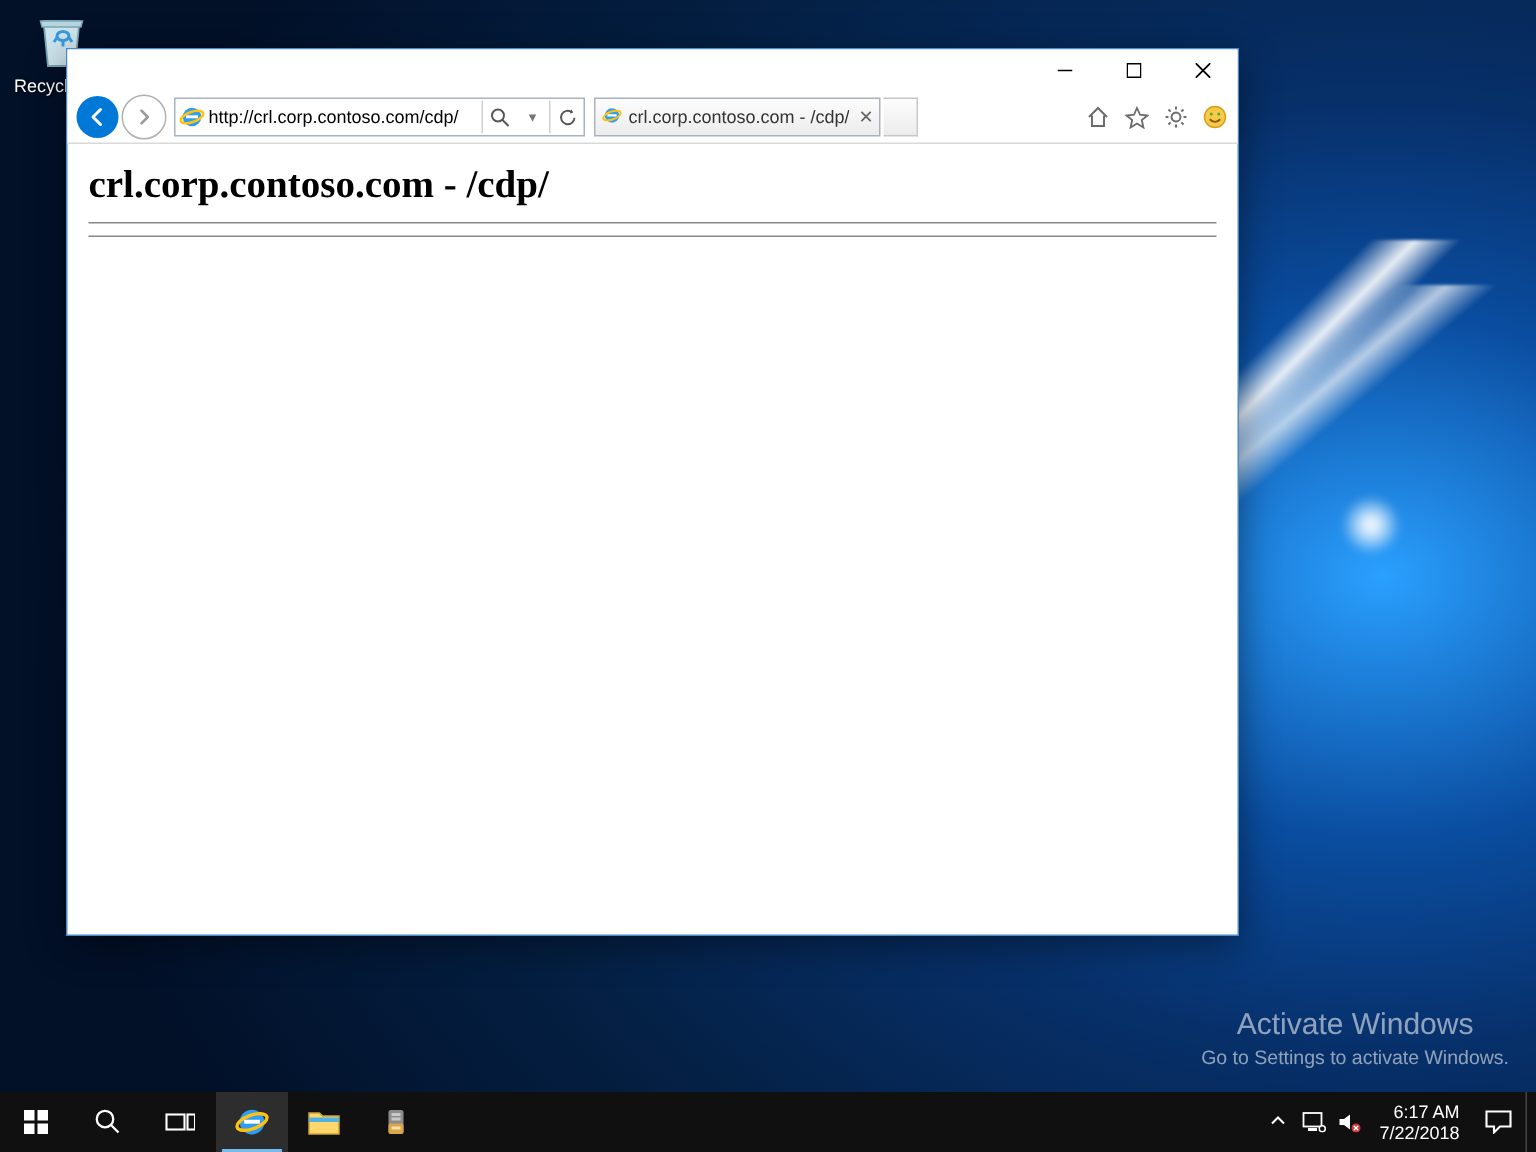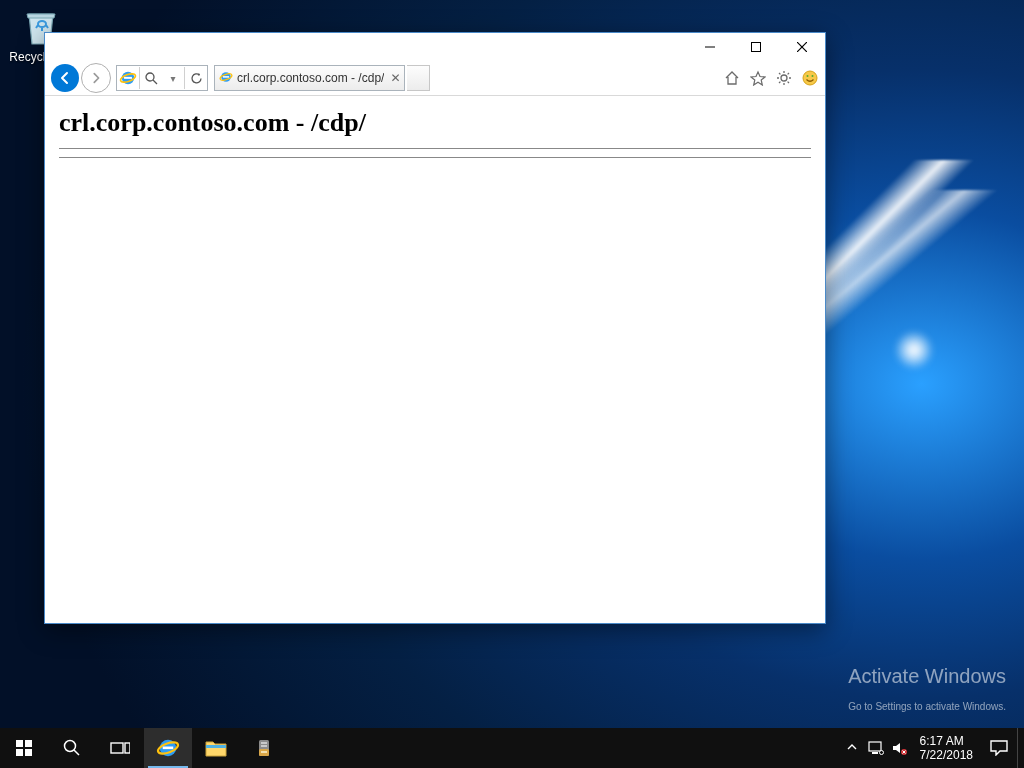--- a/index.html
+++ b/index.html
@@ -34,29 +34,29 @@
 
 .ie-content{padding:8px 14px;font-family:"Times New Roman",serif}
 .ie-content h1{font-size:26px;font-weight:bold;margin:4px 0 10px}
 .ie-content hr{border:none;border-top:1px solid #888;margin:8px 0}
 .ie-content pre{font-family:"Courier New",monospace;font-size:13px;margin:6px 0;line-height:1.35}
 .ie-content a{color:#0000ee;text-decoration:underline}
 .parent-link{font-family:"Courier New",monospace;font-size:13px}
 
 .activate{position:absolute;right:18px;bottom:56px;text-align:center;color:rgba(255,255,255,.55);pointer-events:none}
 .activate .t1{font-size:20px;font-weight:400}
-.activate .t2{font-size:10px;margin-top:13px}
+.activate .t2{font-size:13px;margin-top:2px}
 
 .taskbar{position:absolute;left:0;bottom:0;width:1024px;height:40px;background:#101010;display:flex;align-items:center;color:#fff}
 .tb-btn{width:48px;height:40px;display:flex;align-items:center;justify-content:center;position:relative}
 .tb-btn.active::after{content:"";position:absolute;bottom:0;left:4px;right:4px;height:2px;background:#76b9ed}
 .tb-btn.active{background:rgba(255,255,255,.12)}
 .tray{margin-left:auto;display:flex;align-items:center;height:40px}
 .tray-icon{width:24px;height:40px;display:flex;align-items:center;justify-content:center;color:#fff}
-.clock{font-size:12px;line-height:1.2;text-align:left;padding:0 8px}
+.clock{font-size:12px;line-height:1.2;text-align:right;padding:0 8px}
 .notif-btn{width:36px;height:40px;display:flex;align-items:center;justify-content:center}
 
 .ie-logo-svg{width:18px;height:18px}
 </style>
 </head>
 <body>
 
 <div class="desktop">
   <div class="wallpaper-beam1"></div>
   <div class="wallpaper-beam2"></div>
@@ -107,20 +107,21 @@
         </div>
 
       <div class="addr-wrap">
         <span class="addr-icon">
           <svg class="ie-logo-svg" viewBox="0 0 32 32">
               <circle cx="16" cy="16" r="11" fill="#2e9df4"></circle>
               <ellipse cx="16" cy="16" rx="14" ry="6" fill="none" stroke="#ffc20e" stroke-width="3" transform="rotate(-20 16 16)"></ellipse>
               <rect x="9" y="14" width="14" height="3.5" fill="#fff"></rect>
             </svg>
         </span>
+        <input class="addr-input" value="http://crl.corp.contoso.com/cdp/" style="">
         <span class="addr-sep"></span>
         <span class="addr-tool">
             <svg width="13" height="13" viewBox="0 0 13 13">
               <circle cx="5" cy="5" r="4" fill="none" stroke="#555" stroke-width="1.3"></circle>
               <line x1="8" y1="8" x2="12" y2="12" stroke="#555" stroke-width="1.3"></line>
             </svg>
           </span>
         <span class="addr-tool" style="font-size:10px;color:#777">▾</span>
         <span class="addr-sep"></span>
         <span class="addr-tool">

